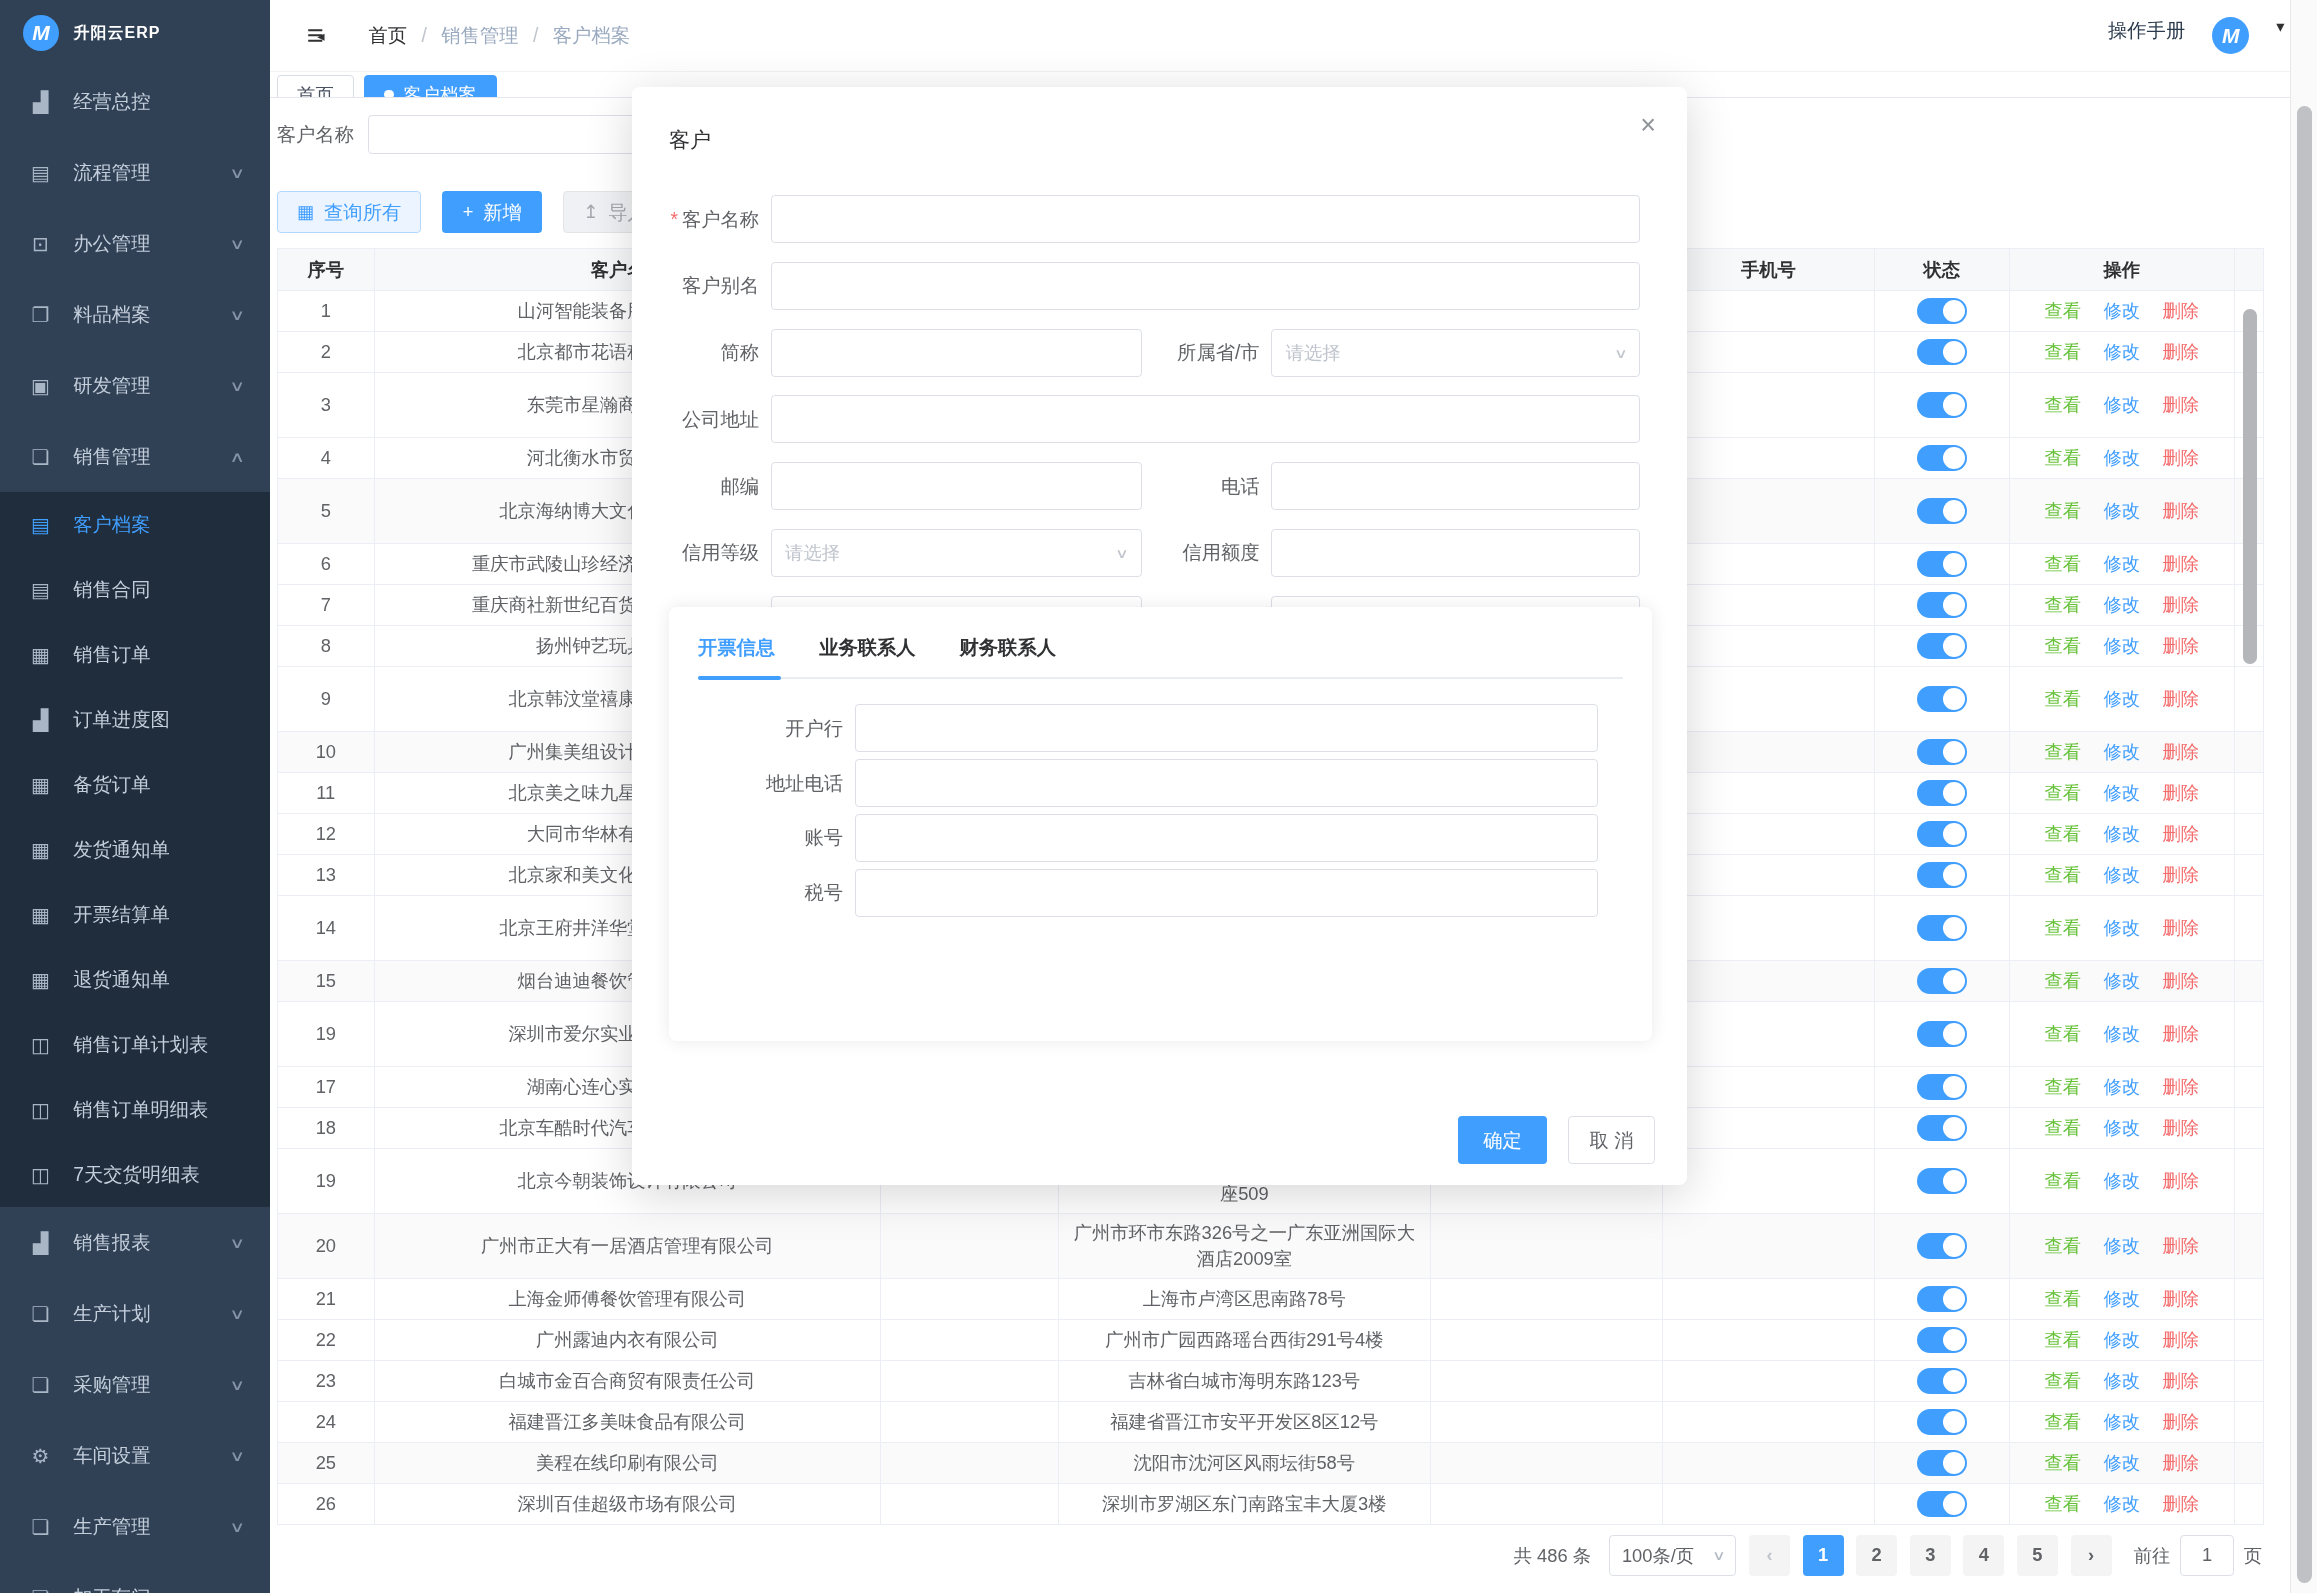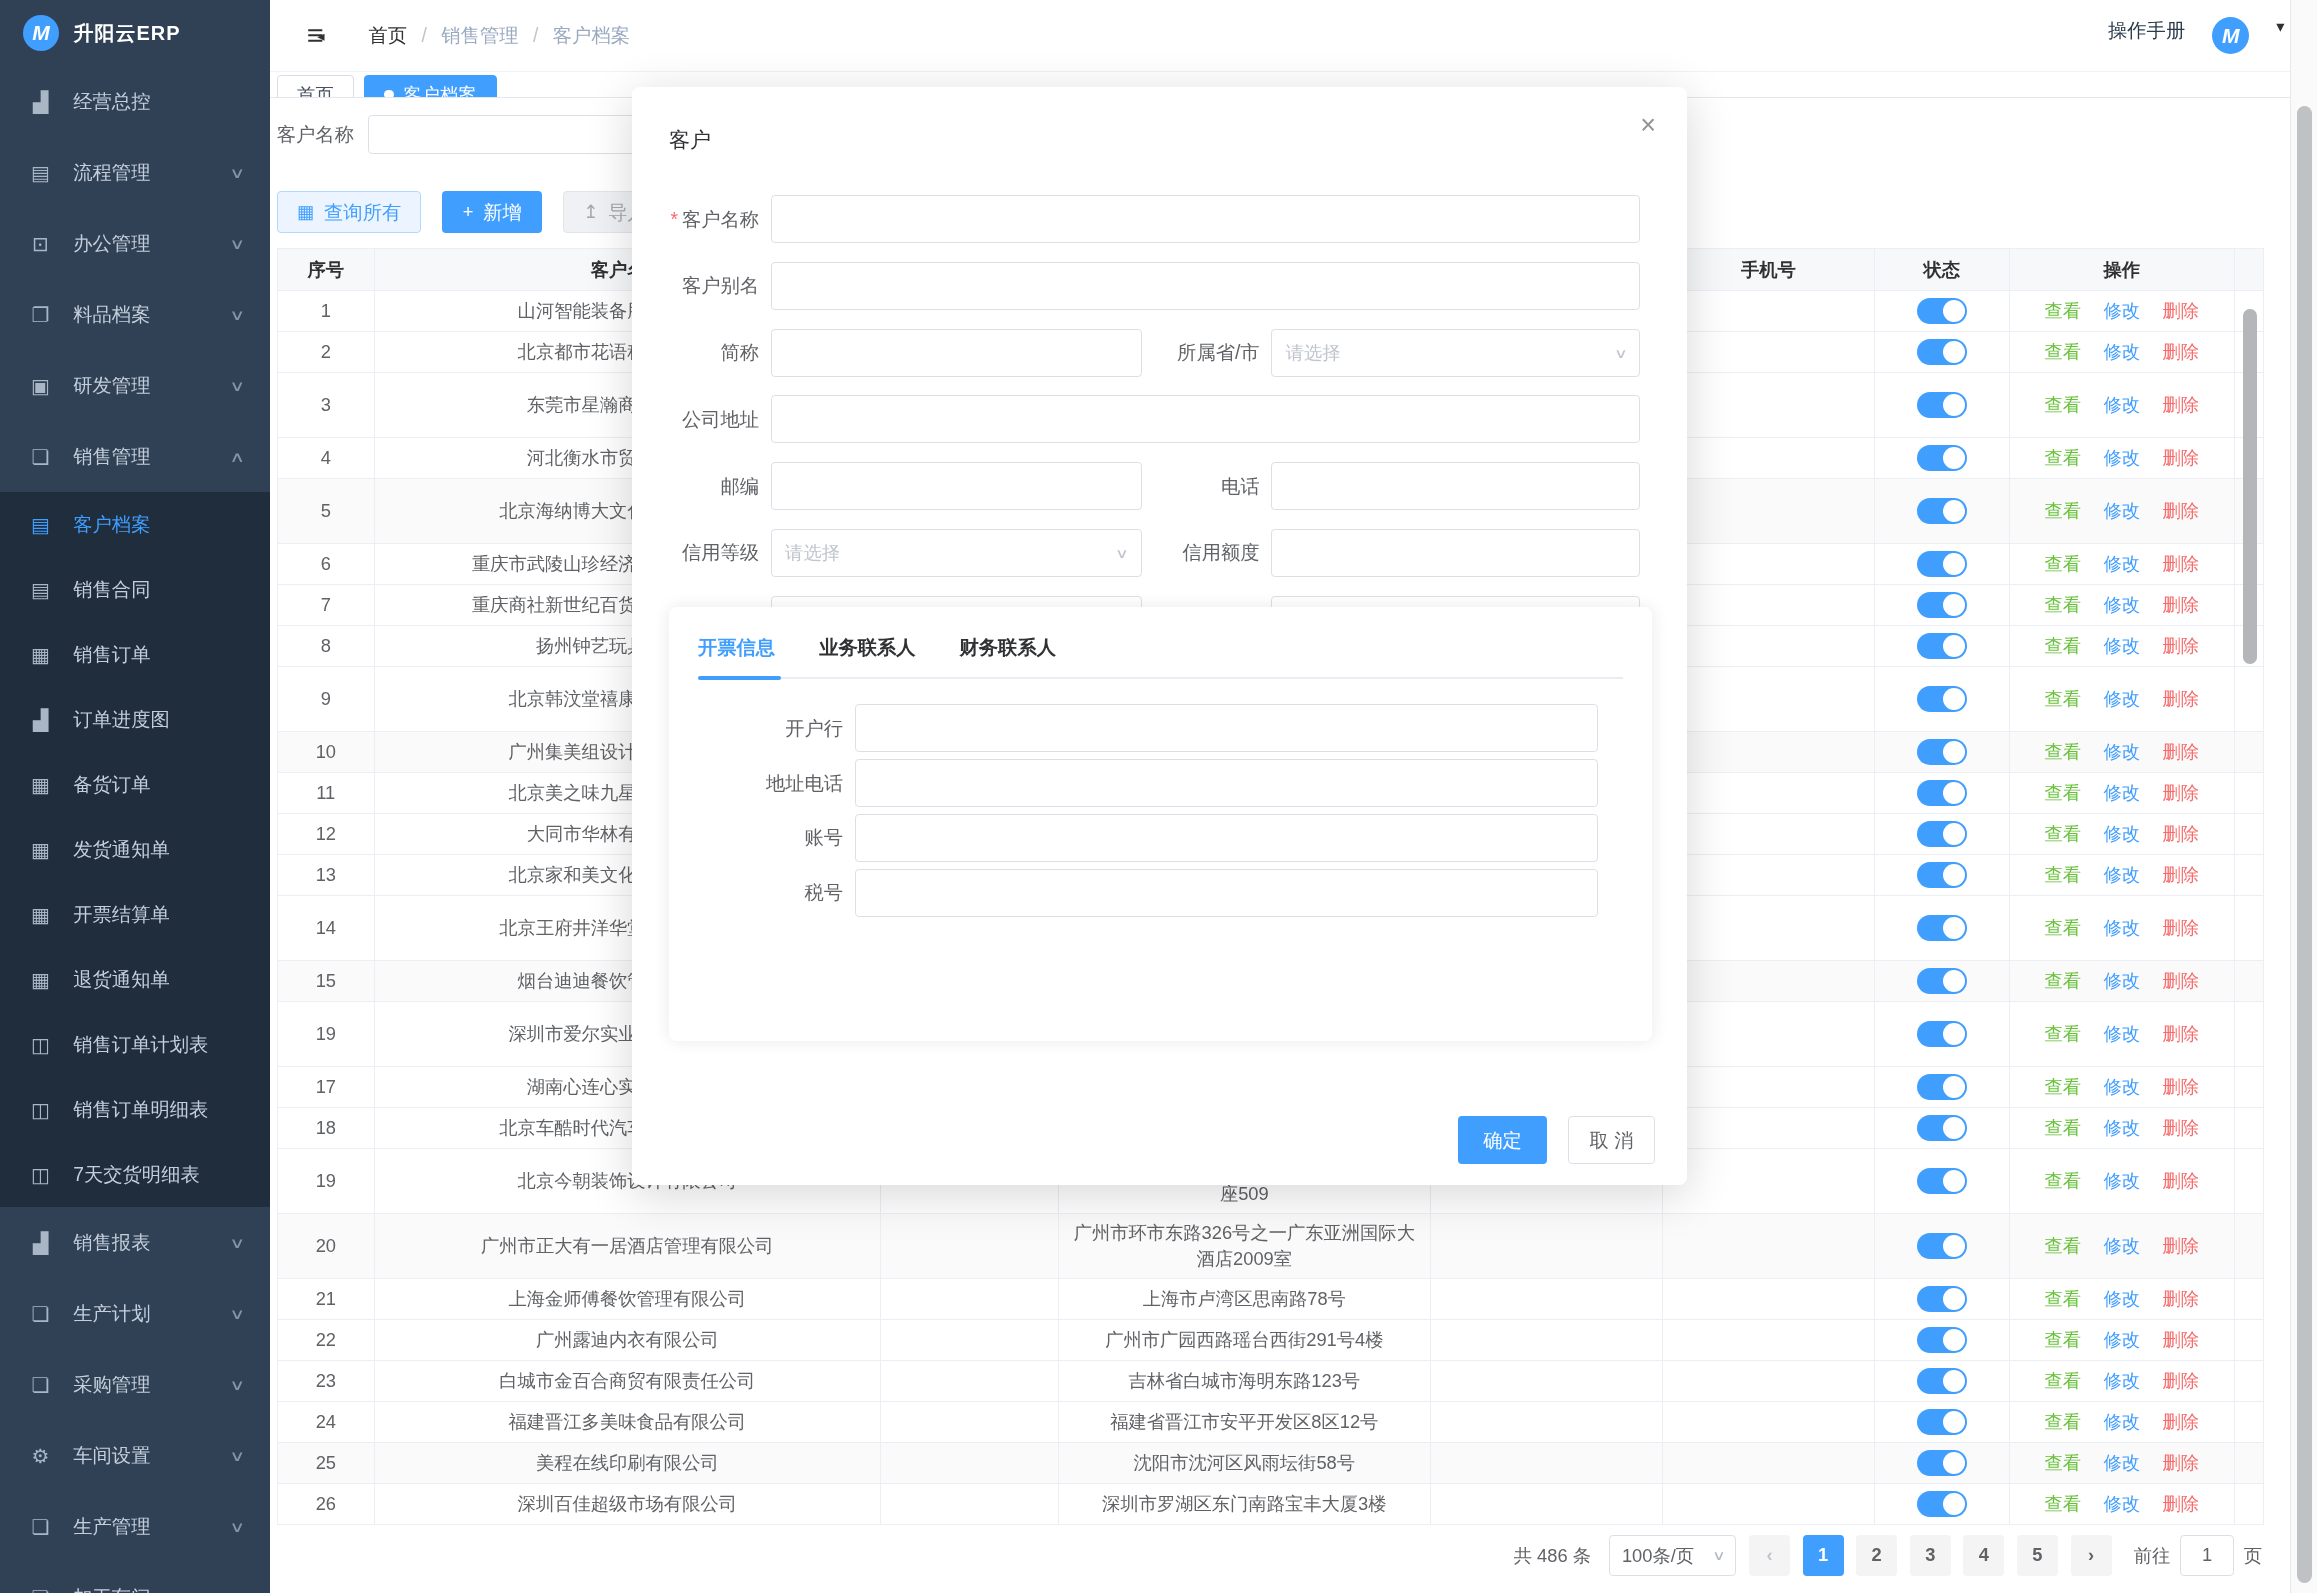--- a/index.html
+++ b/index.html
@@ -5,21 +5,21 @@
   * { margin:0; padding:0; box-sizing:border-box; }
   html,body { width:2317px; height:1593px; overflow:hidden; }
   body { font-family:"Liberation Sans","DejaVu Sans",sans-serif; background:#fff; position:relative; }
   .app { display:flex; width:2317px; height:1593px; }
 
   
   .sidebar { width:270px; flex-shrink:0; background:#304156; overflow:hidden; }
   .logo-row { height:66px; display:flex; align-items:center; padding-left:23px; gap:14.5px; }
   .logo-circle { width:36px; height:36px; border-radius:50%; background:#409eff; color:#fff;
     display:flex; align-items:center; justify-content:center; font-size:21px; font-weight:bold; font-style:italic; }
-  .logo-text { color:#fff; font-size:20px; font-weight:bold; letter-spacing:1px; }
+  .logo-text { color:#fff; font-size:16px; font-weight:bold; letter-spacing:1px; }
   .menu-item { height:71px; display:flex; align-items:center; padding:0 27px; color:#c5cfdc; font-size:19.3px; cursor:pointer; }
   .submenu .menu-item { height:65px; }
   .mi-icon { width:27px; font-size:20px; color:#a9b6c6; margin-right:19.3px; text-align:center; flex-shrink:0; }
   .mi-label { white-space:nowrap; }
   .mi-chevron { margin-left:auto; font-size:14.5px; color:#8593a6; transform:scaleX(1.5); }
   .submenu { background:#1f2d3d; }
   .menu-item.active, .menu-item.active .mi-icon { color:#409eff; }
 
   
   .main { flex:1; position:relative; background:#fff; min-width:0; }

